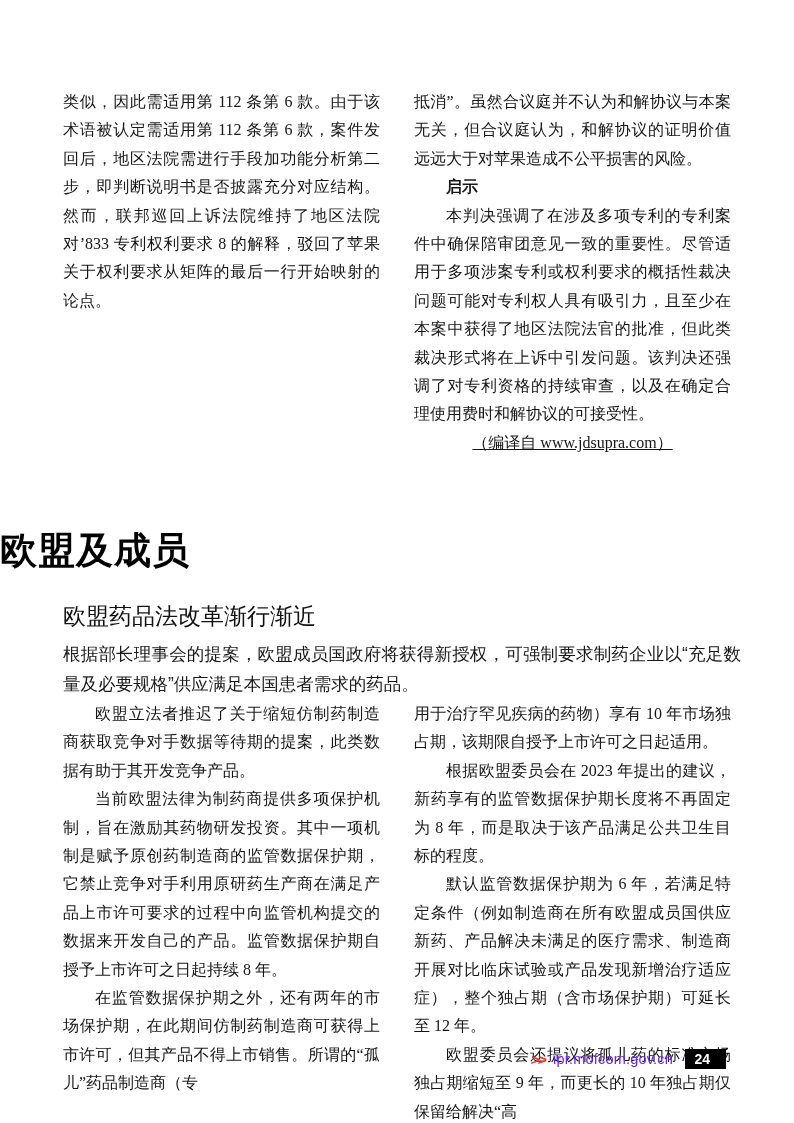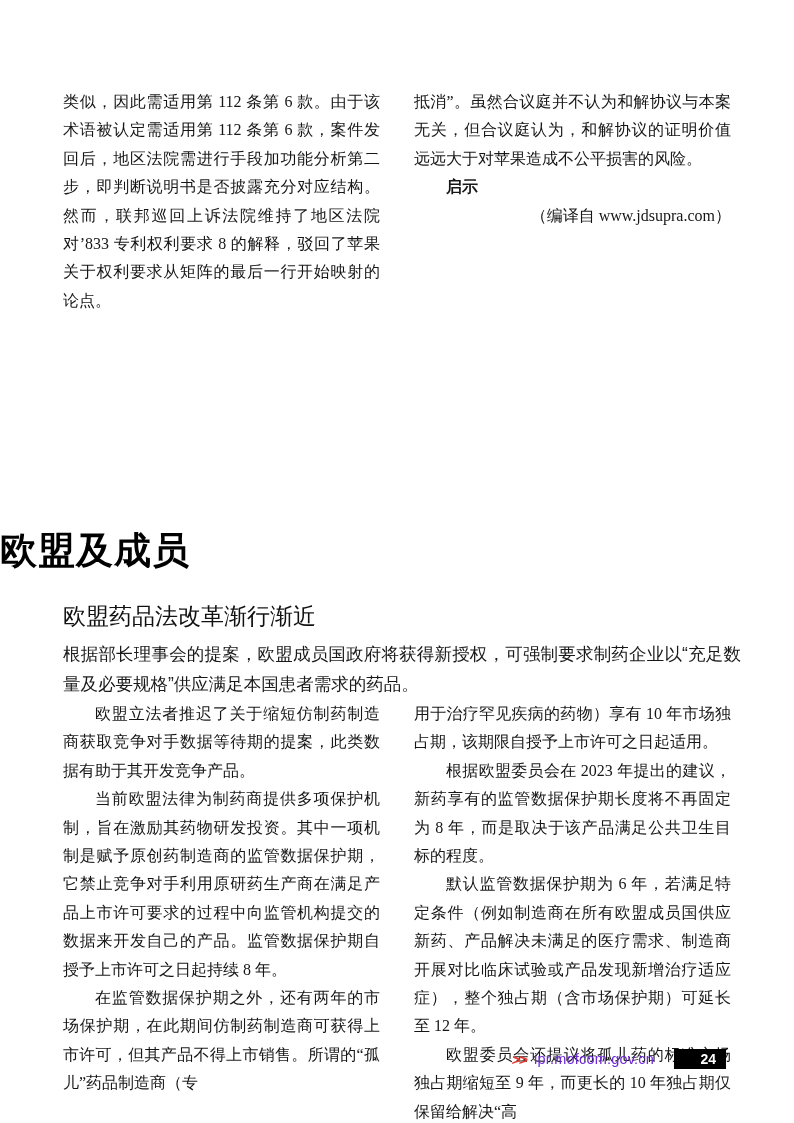--- a/index.html
+++ b/index.html
@@ -11,21 +11,21 @@
   .page{position:absolute;inset:0;}
   .cols{position:absolute;left:63px;width:668px;display:flex;gap:34px;}
   .top-cols{top:88px;}
   .bottom-cols{top:700px;}
   .col{width:325px;text-align:justify;text-justify:inter-ideograph;
        font-size:16px;line-height:28.4px;}
   .col p{margin:0;}
   .indent{text-indent:2em;}
   .subhead{font-family:"Liberation Sans","DejaVu Sans",sans-serif;
            font-weight:bold;text-indent:2em;font-size:16px;}
-  .attribution{text-align:right;margin-top:6px;}
+  .attribution{text-align:center;margin-top:6px;text-decoration:underline;}
   .section-heading{
     position:absolute;top:526px;left:0;width:794px;text-align:left;
     font-family:"Liberation Sans","DejaVu Sans",sans-serif;
     font-size:37px;font-weight:600;color:#000;letter-spacing:1px;
   }
   .article-title{
     position:absolute;top:601px;left:63px;
     font-family:"Liberation Sans","DejaVu Sans",sans-serif;
     font-size:23px;font-weight:500;color:#111;
   }
@@ -39,37 +39,38 @@
     position:absolute;top:1048px;right:68px;height:22px;
     display:flex;align-items:center;
     font-family:"Liberation Sans","DejaVu Sans",sans-serif;font-size:14.5px;
   }
   .chevrons{
     color:#e8392f;font-weight:bold;letter-spacing:-1.5px;
     transform:skewX(-8deg);margin-right:7px;font-size:15px;
   }
   .site{color:#6d28d9;letter-spacing:0.2px;}
   .page-num-box{
-    margin-left:20px;background:#000;color:#fff;width:52px;height:20px;
+    margin-left:12px;background:#000;color:#fff;width:41px;height:20px;
     display:flex;align-items:center;justify-content:flex-end;
-    padding-right:10px;box-sizing:border-box;font-weight:bold;font-size:14px;
+    padding-right:16px;box-sizing:border-box;font-weight:bold;font-size:14px;
   }
 </style>
 </head>
 <body>
 
 <div class="page">
 
   <div class="cols top-cols">
     <div class="col">
       <p>类似，因此需适用第 112 条第 6 款。由于该术语被认定需适用第 112 条第 6 款，案件发回后，地区法院需进行手段加功能分析第二步，即判断说明书是否披露充分对应结构。然而，联邦巡回上诉法院维持了地区法院对’833 专利权利要求 8 的解释，驳回了苹果关于权利要求从矩阵的最后一行开始映射的论点。</p>
     </div>
     <div class="col">
       <p>抵消”。虽然合议庭并不认为和解协议与本案无关，但合议庭认为，和解协议的证明价值远远大于对苹果造成不公平损害的风险。</p>
       <p class="subhead">启示</p>
+      <p class="indent">本判决强调了在涉及多项专利的专利案件中确保陪审团意见一致的重要性。尽管适用于多项涉案专利或权利要求的概括性裁决问题可能对专利权人具有吸引力，且至少在本案中获得了地区法院法官的批准，但此类裁决形式将在上诉中引发问题。该判决还强调了对专利资格的持续审查，以及在确定合理使用费时和解协议的可接受性。</p>
       <p class="attribution">（编译自 www.jdsupra.com）</p>
     </div>
   </div>
 
   <div class="section-heading">欧盟及成员</div>
 
   <div class="article-title">欧盟药品法改革渐行渐近</div>
   <div class="lede">根据部长理事会的提案，欧盟成员国政府将获得新授权，可强制要求制药企业以“充足数量及必要规格”供应满足本国患者需求的药品。</div>
 
   <div class="cols bottom-cols">

